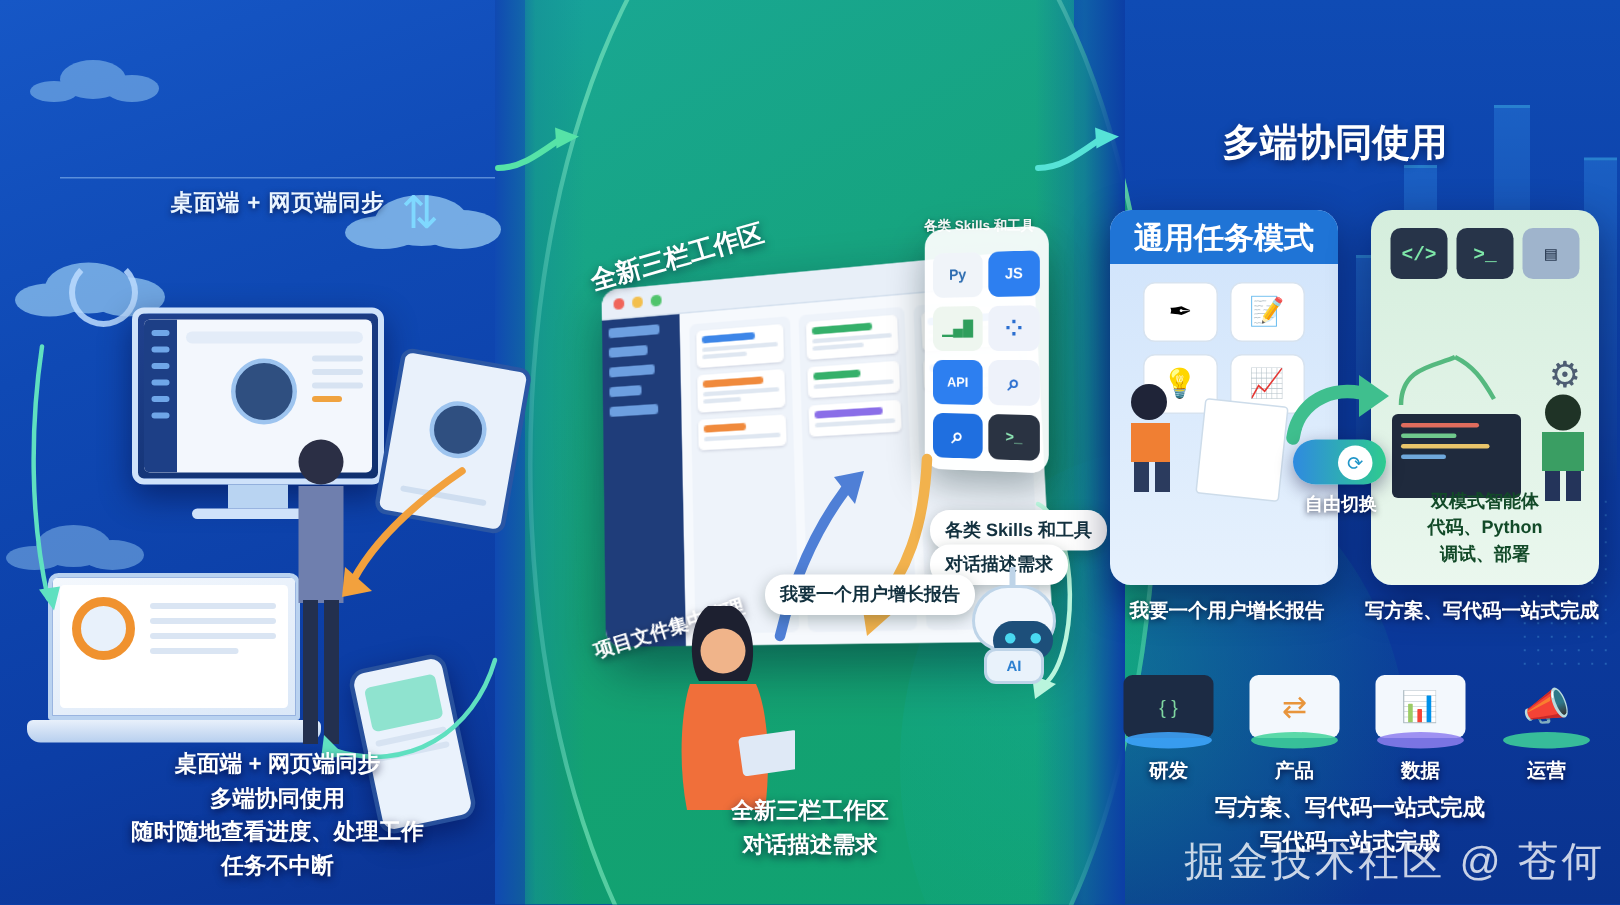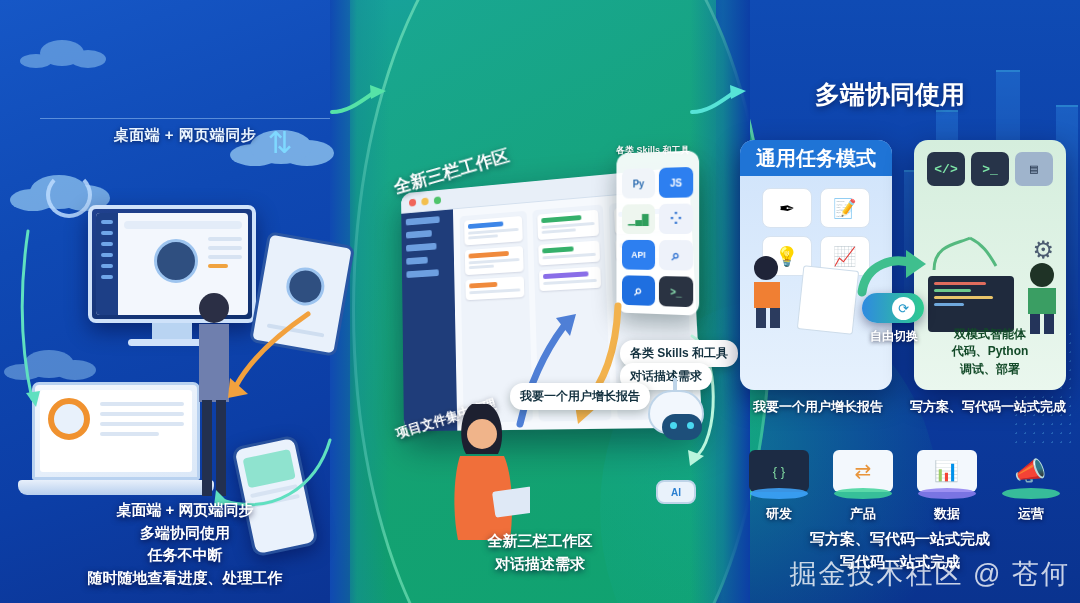--- a/index.html
+++ b/index.html
@@ -320,22 +320,22 @@
   <svg class="deco" style="left:212px;top:290px;width:130px;height:230px;" viewBox="0 0 130 230">
     <path d="M10 210 C60 226 104 198 118 150" stroke="#5fe0c0" stroke-width="3" fill="none" stroke-linecap="round"></path>
     <path d="M4 200 L2 216 L18 214 Z" fill="#5fe0c0"></path>
     <path d="M96 24 C58 50 36 74 24 96" stroke="#f2a13d" stroke-width="5" fill="none" stroke-linecap="round"></path>
     <path d="M18 88 L16 108 L36 104 Z" fill="#f2a13d"></path>
   </svg>
 
   <div class="bottom-cap" id="cap-left">
     <div>桌面端 + 网页端同步</div>
     <div>多端协同使用</div>
+    <div>随时随地查看进度、处理工作</div>
     <div>任务不中断</div>
-    <div>随时随地查看进度、处理工作</div>
   </div>
 
   <div id="app-window">
     <div class="titlebar">
       <span class="dot" style="left:9px;background:#f0655a;"></span>
       <span class="dot" style="left:23px;background:#f3bf4d;"></span>
       <span class="dot" style="left:37px;background:#4fc46b;"></span>
       <span style="position:absolute;right:10px;top:6px;color:#95a8c0;font-size:10px;">⋯</span>
     </div>
     <div class="body">
@@ -424,21 +424,21 @@
   <div class="bubble" id="bub-ask">我要一个用户增长报告</div>
 
   <div id="robot">
     <div class="rant"></div>
     <div class="rhead">
       <div class="rface">
         <span class="reye" style="left:8px;"></span>
         <span class="reye" style="right:8px;"></span>
       </div>
     </div>
-    <div class="rbody" style="color:#2b7fd0;font-size:10px;font-weight:bold;display:flex;align-items:center;justify-content:center;margin-top:48px;">AI</div>
+    <div class="rbody" style="color:#2b7fd0;font-size:10px;font-weight:bold;display:flex;align-items:center;justify-content:center;">AI</div>
   </div>
 
   <svg id="person-mid" viewBox="0 0 78 150">
     <path d="M20 4 C8 12 6 40 14 54 L46 54 C54 38 50 10 36 4 Z" fill="#1d2030"></path>
     <circle cx="30" cy="34" r="15" fill="#f0b48a"></circle>
     <path d="M8 56 C2 74 0 110 6 140 L58 140 C62 108 60 74 52 56 Z" fill="#f06f3a"></path>
     <rect x="40" y="92" width="40" height="26" rx="3" fill="#dfe9f6" transform="rotate(-8 40 92)"></rect>
   </svg>
 
   <div class="bottom-cap" id="cap-mid">

